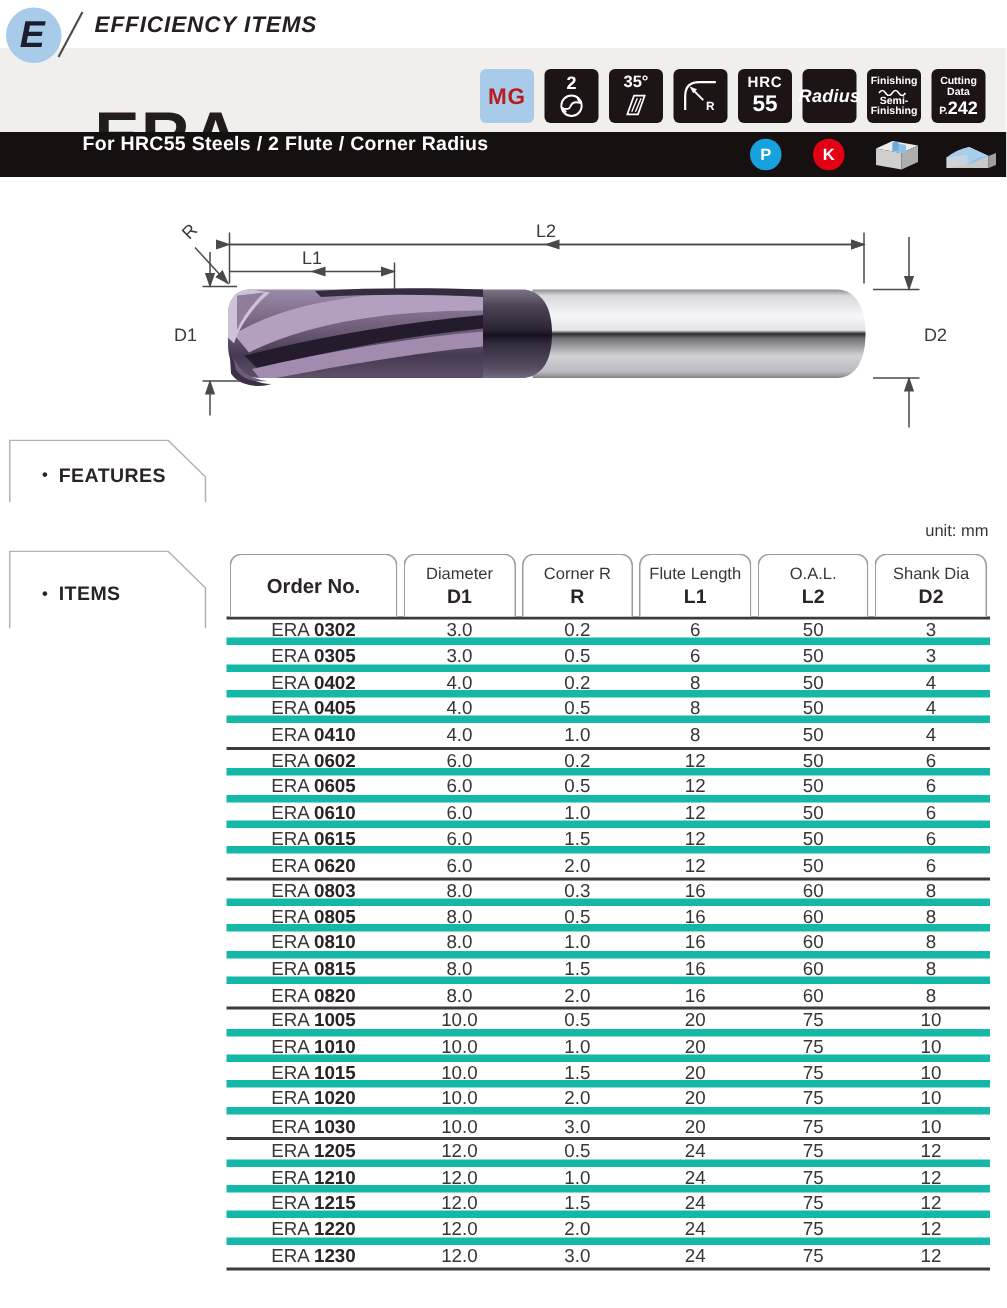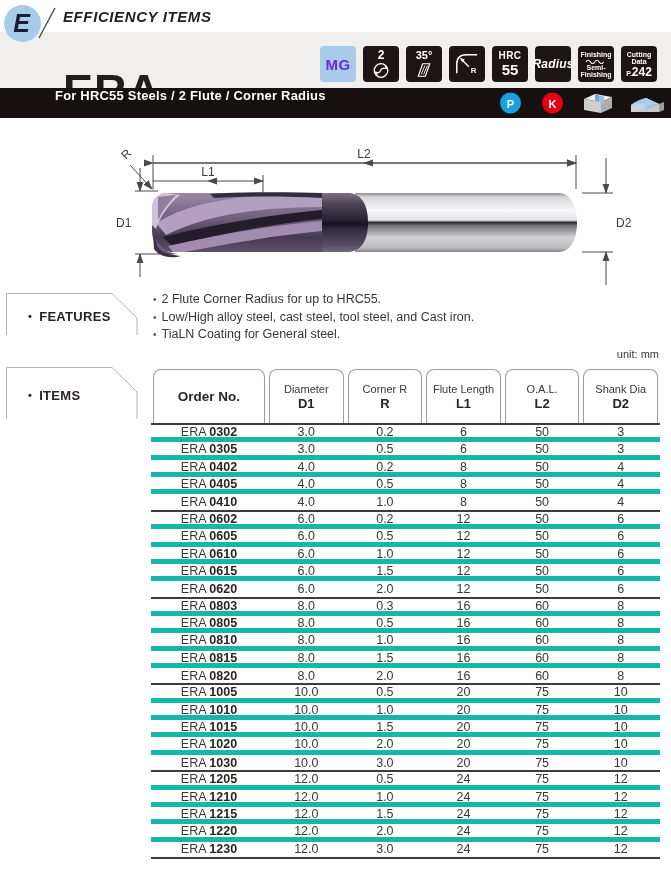--- a/index.html
+++ b/index.html
@@ -24,21 +24,21 @@
   .grayband { position:absolute; left:0; top:32px; width:671px; height:56px; background:#f0efed; }
   .series-name {
     position:absolute; left:63px; top:36px; font-size:45px; font-weight:bold; color:#231c1c;
     letter-spacing:1px; line-height:46px;
   }
   .badges { position:absolute; left:320px; top:46px; display:flex; gap:7px; }
   .badge {
     width:36px; height:36px; border-radius:4px; background:#1d1416; color:#fff;
     display:flex; flex-direction:column; align-items:center; justify-content:center; line-height:1;
   }
-  .badge.mg { background:#a7cbe9; color:#6d28d9; }
+  .badge.mg { background:#a7cbe9; color:#b91c1c; }
   .badge.mg span { font-size:15px; font-weight:bold; letter-spacing:.5px; }
   .b-num { font-size:12px; font-weight:bold; margin-bottom:1px; }
   .b-deg { font-size:11px; font-weight:bold; margin-bottom:1px; }
   .b-hrc1 { font-size:10px; font-weight:bold; letter-spacing:.5px; }
   .b-hrc2 { font-size:15px; font-weight:bold; margin-top:1px; }
   .b-coat { font-size:12px; font-weight:bold; font-style:italic; letter-spacing:.2px; }
   .b-fin { font-size:7px; font-weight:bold; }
   .b-cut { font-size:7px; font-weight:bold; }
   .b-page { font-size:7px; font-weight:bold; display:flex; align-items:baseline; margin-top:1px; }
   .b-page b { font-size:12px; letter-spacing:0; }
@@ -71,21 +71,21 @@
 
   
   .features-list { position:absolute; left:153px; top:291px; width:470px; }
   .feat-line { font-size:12.5px; color:#3a3636; line-height:17.5px; }
   .feat-line .blt { color:#555; font-size:10px; margin-right:5px; }
 
   .unit-note { position:absolute; right:12px; top:348px; font-size:11px; color:#3a3636; }
 
   
   .table { position:absolute; left:151px; top:369px; width:509px; }
-  .thead { display:grid; grid-template-columns:116px 1fr 1fr 1fr 1fr 1fr; height:54px; }
+  .thead { display:grid; grid-template-columns:116px 1fr 1fr 1fr 1fr 1fr; height:42px; }
   .th { margin:0 2px; border:1px solid #9d9d9d; border-bottom:none; border-radius:8px 8px 0 0;
     display:flex; flex-direction:column; align-items:center; justify-content:center; background:#fff; }
   .th-main { font-size:13.5px; font-weight:bold; color:#2a2424; }
   .th-top { font-size:11px; color:#3a3636; margin-bottom:1px; }
   .th-sub { font-size:13px; font-weight:bold; color:#2a2424; }
   .thead-rule { height:2px; background:#3f3b3b; }
   .trow { display:grid; grid-template-columns:116px 1fr 1fr 1fr 1fr 1fr; height:17.36px;
     align-items:center; border-bottom:5px solid #14b8a6; }
   .trow.group-end { border-bottom:2px solid #3f3b3b; }
   .td { text-align:center; font-size:12.5px; color:#3a3636; }
@@ -269,25 +269,20 @@
 
   <div class="tab-box tab-features">
     <svg width="136" height="42">
       <path d="M0.5 42 L0.5 0.5 L106 0.5 L131 25 L131 42" fill="none" stroke="#b2b2b2" stroke-width="1"></path>
     </svg>
     <div class="tab-label">
         <span class="blt">•</span>
         <span>FEATURES</span>
       </div>
   </div>
-  <div class="features-list">
-      <div class="feat-line"><span class="blt">•</span><span>2 Flute Corner Radius for up to HRC55.</span></div>
-      <div class="feat-line"><span class="blt">•</span><span>Low/High alloy steel, cast steel, tool steel, and Cast iron.</span></div>
-      <div class="feat-line"><span class="blt">•</span><span>TiaLN Coating for General steel.</span></div>
-    </div>
 
   <div class="unit-note">unit: mm</div>
 
   <div class="tab-box tab-items">
     <svg width="136" height="52">
       <path d="M0.5 52 L0.5 0.5 L106 0.5 L131 25 L131 52" fill="none" stroke="#b2b2b2" stroke-width="1"></path>
     </svg>
     <div class="tab-label">
         <span class="blt">•</span>
         <span>ITEMS</span>

